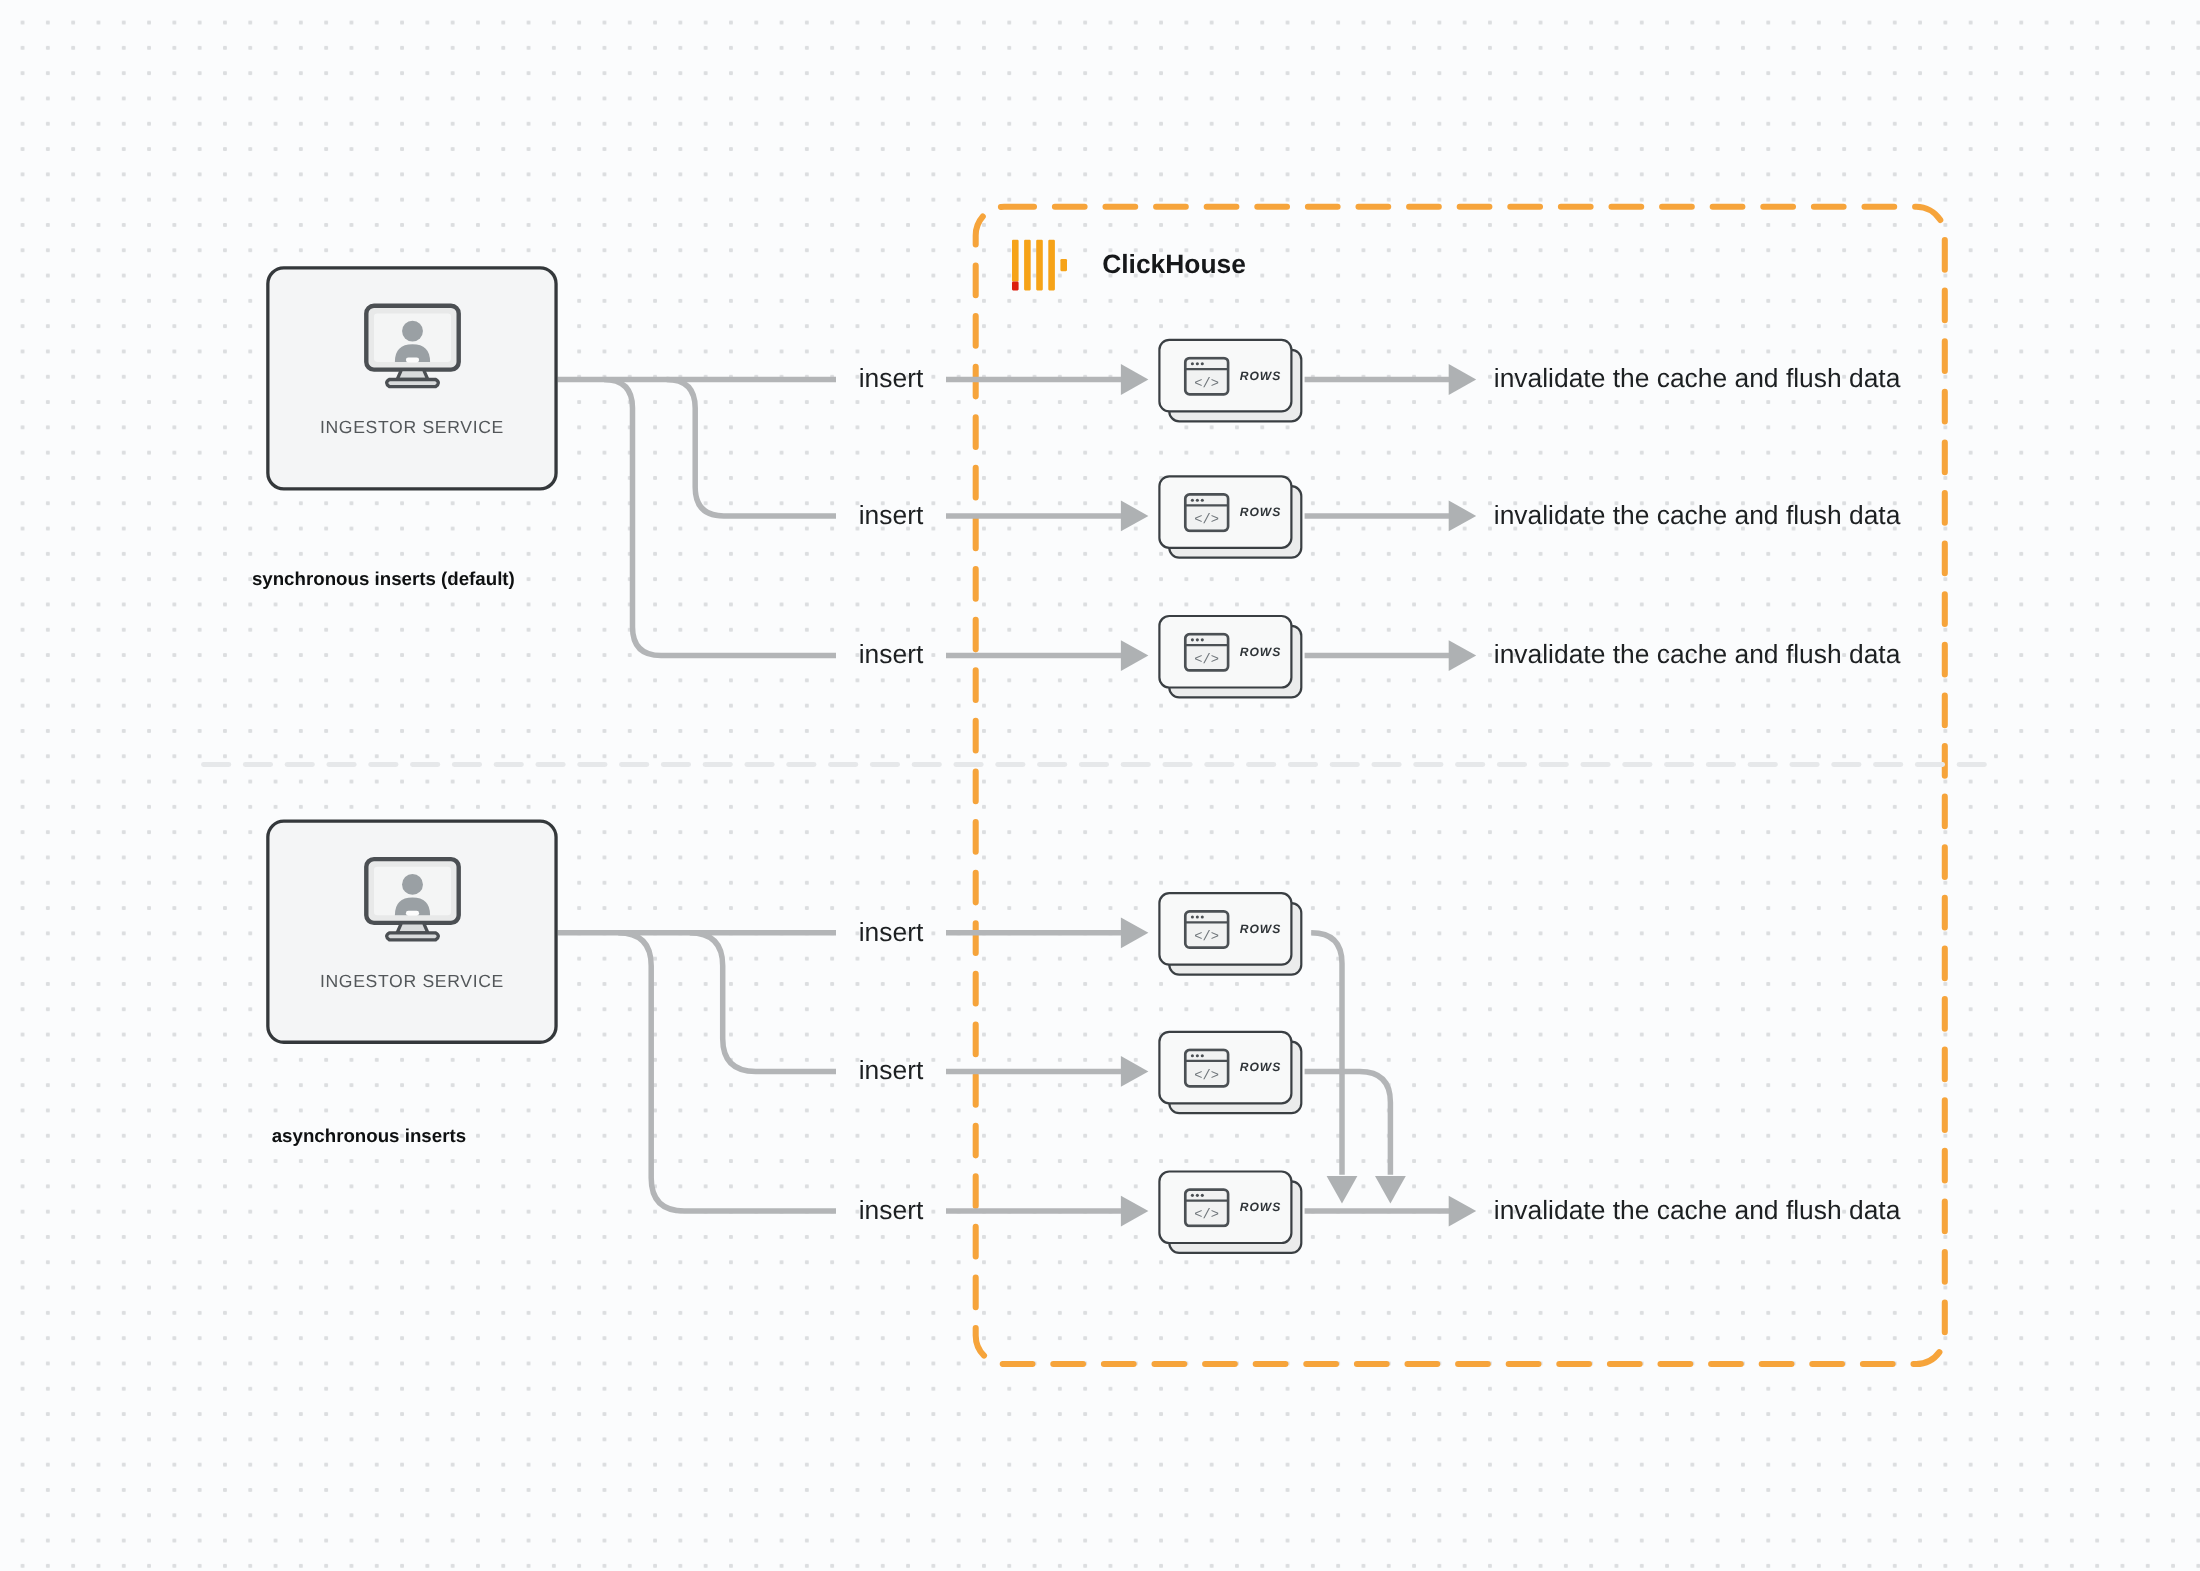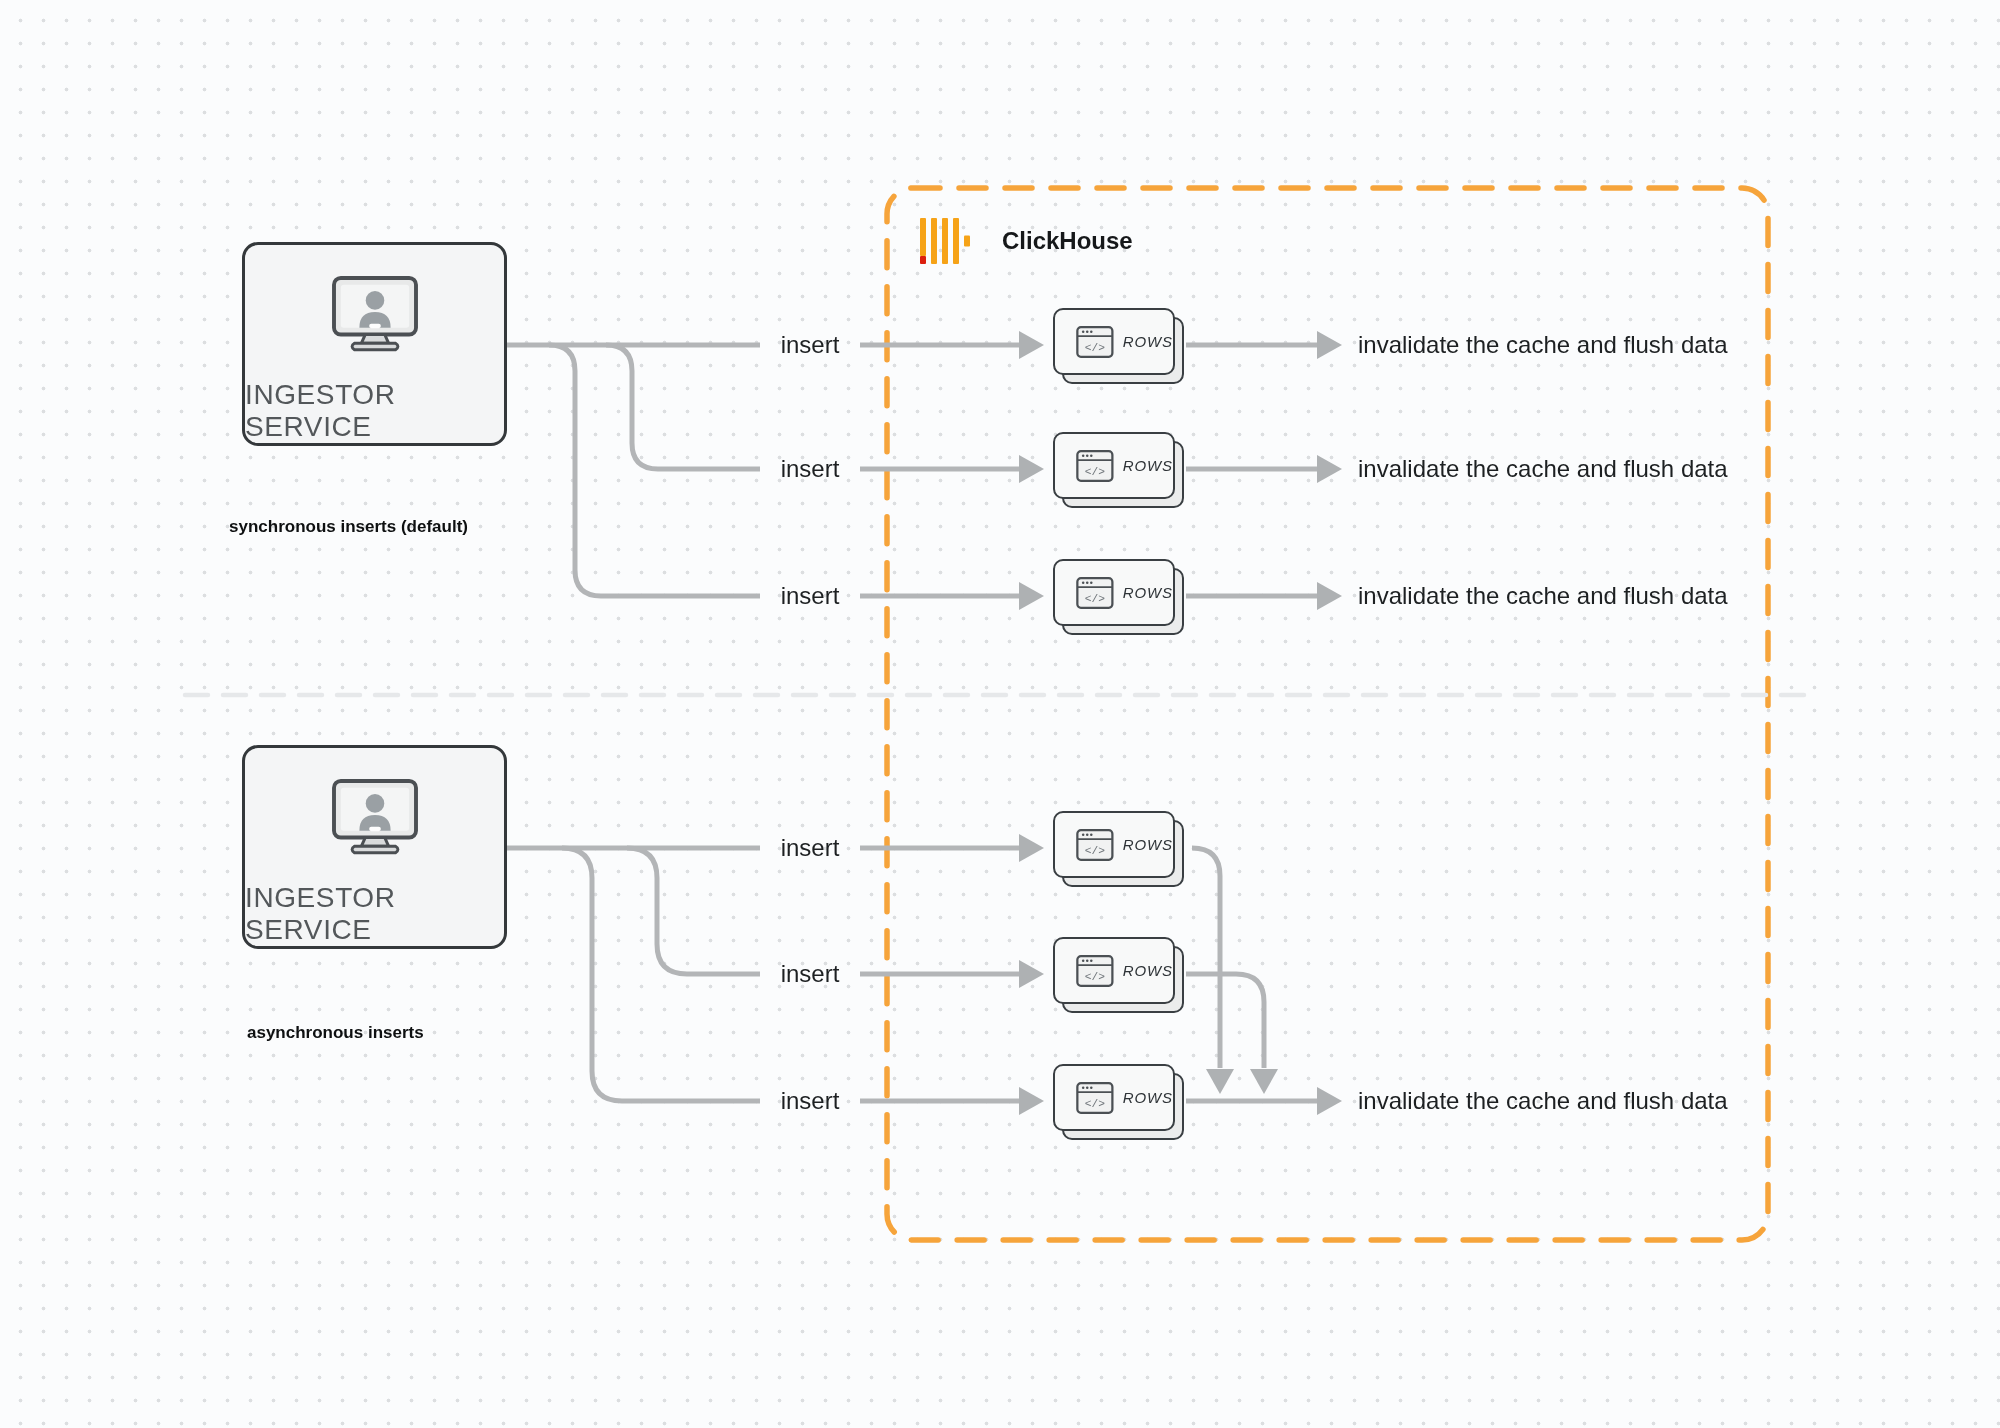--- a/index.html
+++ b/index.html
@@ -11,42 +11,42 @@
     font-family:"Liberation Sans", sans-serif;
   }
   svg.wires { position:absolute; left:0; top:0; }
 
   .service-box {
     position:absolute; width:265px; height:204px; box-sizing:border-box;
     border:3.5px solid #34383b; border-radius:16px; background:#f4f5f6;
     display:flex; flex-direction:column; align-items:center;
     padding-top:30px; gap:22px;
   }
-  .svc-label { font-size:28px; color:#53575a; letter-spacing:0.6px; }
+  .svc-label { font-size:16px; color:#53575a; letter-spacing:0.6px; }
 
   .caption { position:absolute; font-size:17px; font-weight:bold; color:#0e1011; white-space:nowrap; }
 
   .lbl { position:absolute; font-size:24px; color:#1d2022; white-space:nowrap; }
   .insert { transform:translate(-50%,-50%); }
   .result { transform:translate(0,-50%); }
 
   .ch-header { position:absolute; left:920px; top:215px; display:flex; align-items:center; gap:28px; }
   .ch-title { font-size:24px; font-weight:600; color:#16181a; }
 
   .card-stack { position:absolute; width:131px; height:76px; }
   .card-back {
     position:absolute; left:9px; top:9px; width:122px; height:67px; box-sizing:border-box;
     background:#ebecec; border:2.5px solid #3a3f43; border-radius:10px;
   }
   .card-front {
     position:absolute; left:0; top:0; width:122px; height:67px; box-sizing:border-box;
     background:#f8f9f9; border:2.5px solid #3a3f43; border-radius:10px;
     display:flex; align-items:center; padding-left:21px; gap:9px;
   }
-  .rows-label { font-size:15px; font-style:italic; font-weight:400; color:#2e3337; letter-spacing:0.9px; }
+  .rows-label { font-size:11px; font-style:italic; font-weight:700; color:#2e3337; letter-spacing:0.9px; }
 </style>
 </head>
 <body>
 
 <div class="stage">
 
   <svg class="wires" width="2000" height="1428" viewBox="0 0 2000 1428">
 
     <rect x="887" y="188" width="881" height="1052" rx="26" fill="none" stroke="#F6A43B" stroke-width="5.5" stroke-dasharray="27 19" stroke-linecap="round"></rect>
 

